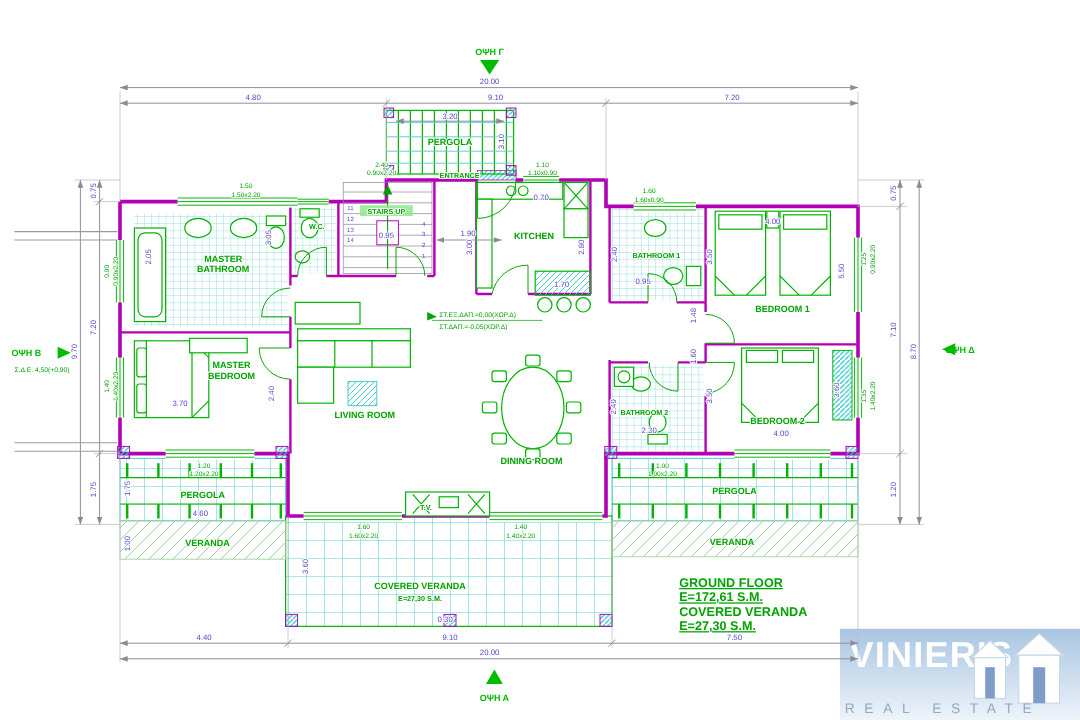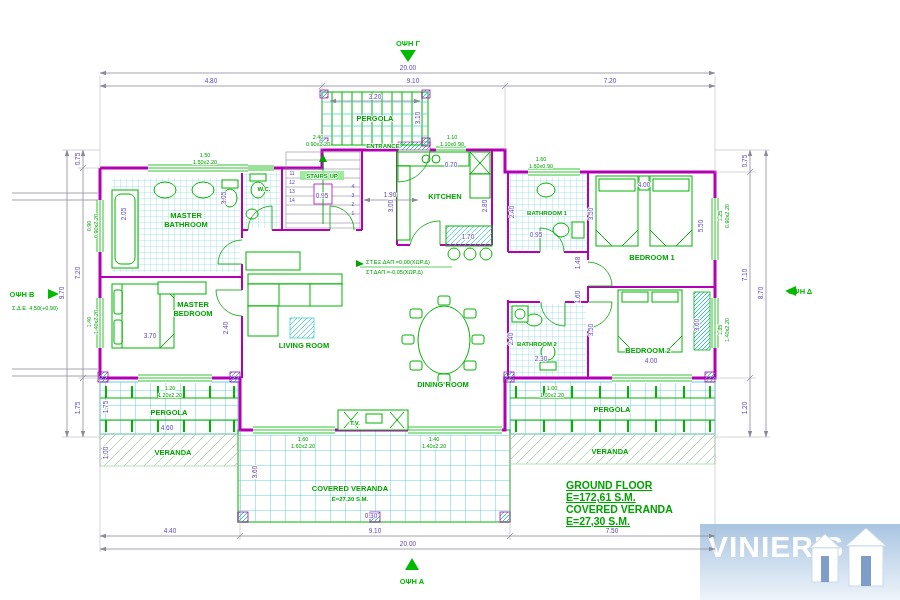--- a/index.html
+++ b/index.html
@@ -39,20 +39,21 @@
   <div class="logo">
     <span class="logo-name">VINIERIS</span>
     <svg class="logo-houses" width="90" height="62">
       <polygon points="2,22 17,8 32,22" fill="#ffffff" stroke="#c9d9ea" stroke-width="1"></polygon>
       <rect x="4" y="22" width="26" height="34" fill="#ffffff" stroke="#c9d9ea" stroke-width="1"></rect>
       <rect x="13" y="30" width="8" height="26" fill="#7e9dc9"></rect>
       <polygon points="38,20 58,2 78,20" fill="#ffffff" stroke="#c9d9ea" stroke-width="1"></polygon>
       <rect x="41" y="20" width="34" height="40" fill="#ffffff" stroke="#c9d9ea" stroke-width="1"></rect>
       <rect x="53" y="30" width="10" height="30" fill="#7e9dc9"></rect>
     </svg>
+    <div class="logo-tag">REAL ESTATE</div>
   </div>
 
   <svg class="plan-svg" width="900" height="600" viewBox="0 0 900 600">
     <defs>
       <pattern id="bathTile" width="6" height="6" patternUnits="userSpaceOnUse">
         <path d="M6,0 H0 V6" fill="none" stroke="#7fd8dc" stroke-width="0.7"></path>
       </pattern>
       <pattern id="bigGrid" width="15" height="15" patternUnits="userSpaceOnUse">
         <path d="M15,0 H0 V15" fill="none" stroke="#55cfd4" stroke-width="0.9"></path>
       </pattern>

